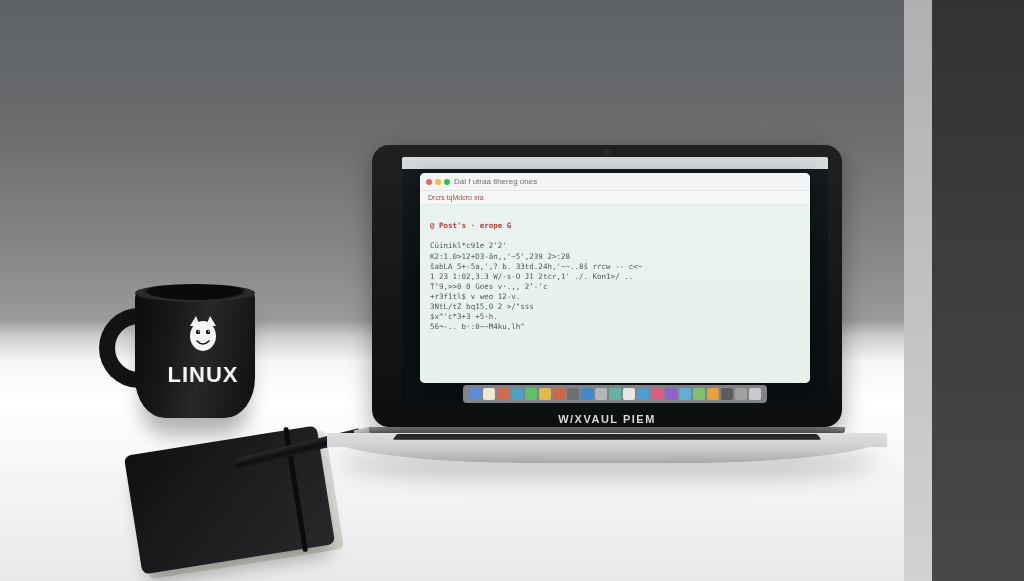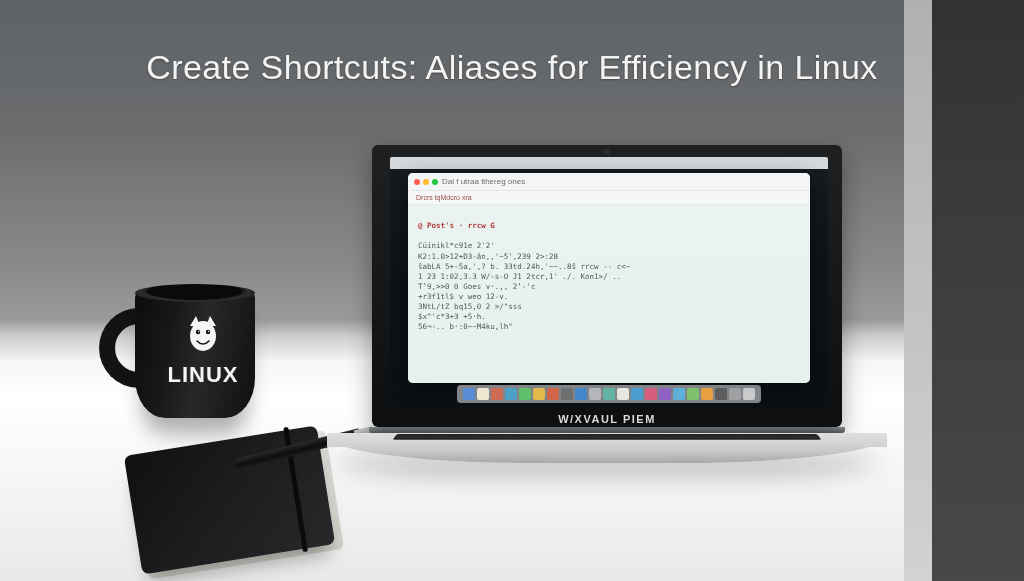--- a/index.html
+++ b/index.html
@@ -50,22 +50,22 @@
     position: absolute;
     left: 372px;
     top: 145px;
     width: 470px;
   }
   .screen-bezel {
     position: relative;
     width: 470px;
     height: 282px;
     background: linear-gradient(180deg, #1f2022, #0d0e10);
-    border-radius: 6px;
-    padding: 12px 14px 16px 18px;
+    border-radius: 17px;
+    padding: 12px 14px 16px 30px;
     box-shadow: 0 8px 24px rgba(0,0,0,0.35);
   }
   .camera {
     position: absolute;
     top: 4px; left: 50%;
     width: 6px; height: 6px;
     margin-left: -3px;
     background: #2b2c2e;
     border-radius: 50%;
   }
@@ -334,21 +334,20 @@
   }
 </style>
 </head>
 <body>
 
 <div class="scene">
   <div class="desk"></div>
   <div class="wall-highlight"></div>
   <div class="wall-shadow"></div>
 
-  <h1 class="title">Create Shortcuts: Aliases for Efficiency in Linux</h1>
 
   <div class="mug">
     <div class="mug-handle"></div>
     <div class="mug-body">
       <div class="mug-rim"></div>
       <div class="mug-logo">
         <span class="tux">
           <svg width="46" height="40" viewBox="0 0 46 40">
             <ellipse cx="23" cy="22" rx="13" ry="15" fill="#f4f5f5"></ellipse>
             <path d="M10 12 L16 2 L20 12 Z" fill="#f4f5f5"></path>
@@ -387,21 +386,21 @@
           <div class="titlebar">
             <span class="traffic">
               <span class="r"></span>
               <span class="y"></span>
               <span class="g"></span>
             </span>
             <span>Dal f utraa tlhereg ones</span>
           </div>
           <div class="subhdr">Drcrs tqMdcro xra</div>
           <div class="term-body">
-            <span class="prompt">@ Post's · rrcw G</span>
+            <span class="prompt">@ Post's · erope G</span>
             <span id="term-lines">
 Cüinikl*c91e 2'2'
 K2:1.0&gt;12+D3-ân,,'~5',239  2&gt;:28
 ŝabLA   5+-5a,',? b. 33td.24h,'~~..8ŝ rrcw -- c&lt;~
 1 23 1:02,3.3   W/-s-O J1 2tcr,1' ./. Kon1&gt;/ ..
 T‛9,&gt;&gt;0 0 Goes v·.,, 2‛-'c
 +r3f1tl$ v weo 12-v.
 3NtL/tZ bq15,0 2 &gt;/"sss
 $x^'c*3+3 +5·h.
 56¬-.. b·:0~~M4ku,lh"</span>

